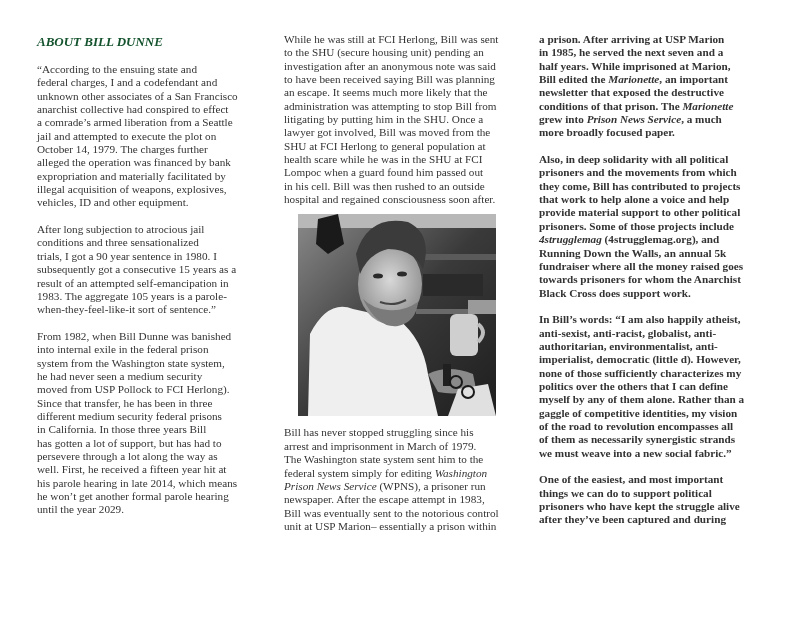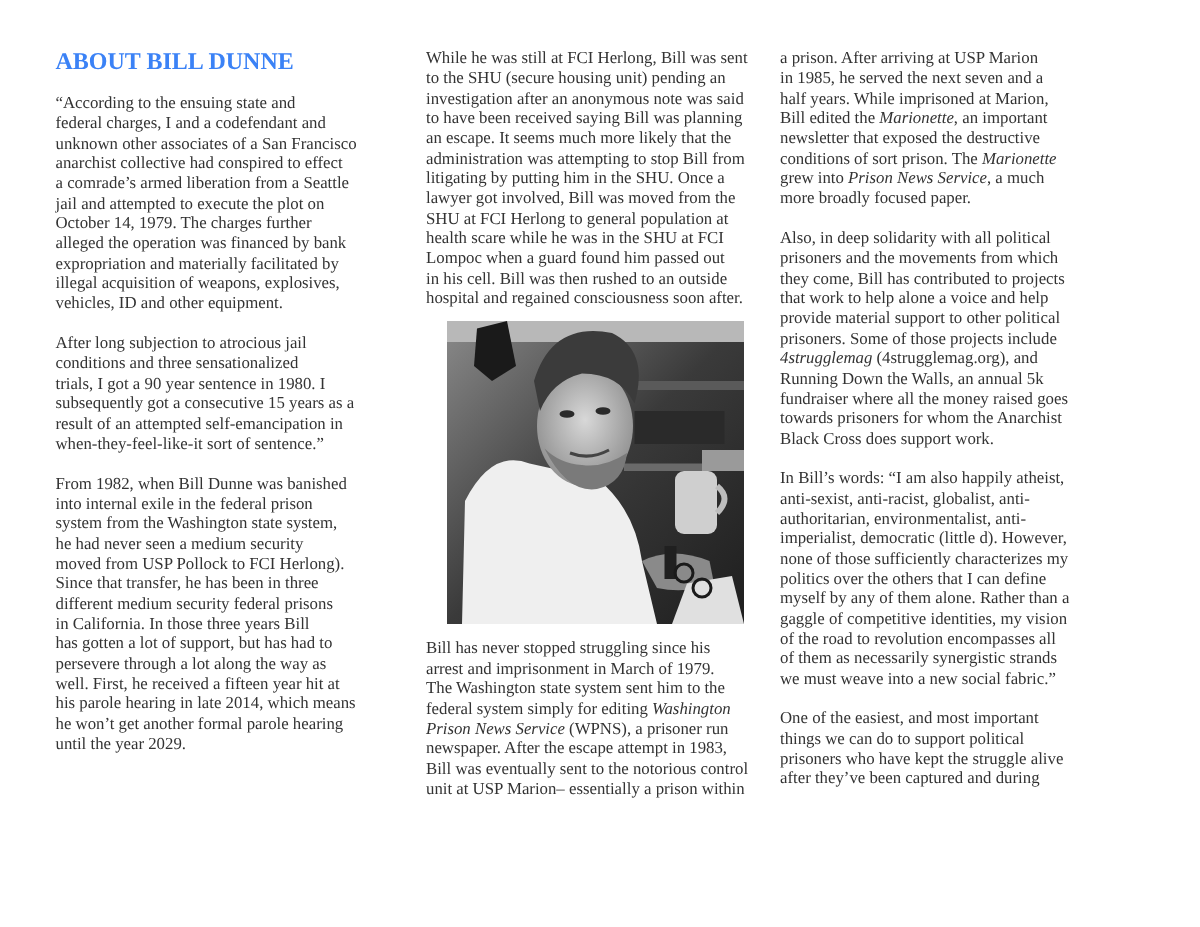--- a/index.html
+++ b/index.html
@@ -1,23 +1,23 @@
 <!DOCTYPE html>
 <html><head>
 <meta charset="utf-8">
 <style>
   html, body { margin: 0; padding: 0; background: #ffffff; }
   body { width: 800px; height: 618px; position: relative; overflow: hidden;
          font-family: "Liberation Serif", "DejaVu Serif", serif; color: #333333; }
   .col { position: absolute; top: 33px; font-size: 11.2px; line-height: 13.35px; }
   .col1 { left: 37px; width: 222px; }
   .col2 { left: 284px; width: 234px; }
-  .col3 { left: 520px; width: 224px; }
-  h1 { font-family: "Liberation Serif", "DejaVu Serif", serif; font-size: 16px; font-weight: bold;
-       color: #3b82f6; margin: 0 0 12px 0; line-height: 18px; letter-spacing: 0; }
+  .col3 { left: 539px; width: 224px; font-weight: bold; }
+  h1 { font-family: "Liberation Serif", "DejaVu Serif", serif; font-size: 13px; font-weight: bold;
+       color: #14532d; margin: 0 0 12px 0; line-height: 18px; letter-spacing: 0; font-style: italic; }
   p { margin: 0 0 13.35px 0; }
   .l { display: block; white-space: nowrap; }
   em { font-style: italic; }
   .photo { display: block; width: 198px; height: 202px; margin: 8px 0 10px 14px; position: relative; overflow: hidden; background: #2b2b2b; }
   .photo svg { display: block; width: 198px; height: 202px; }
 </style>
 </head>
 <body>
 
 <div class="col col1">
@@ -34,20 +34,21 @@
     <span class="l">expropriation and materially facilitated by</span>
     <span class="l">illegal acquisition of weapons, explosives,</span>
     <span class="l">vehicles, ID and other equipment.</span>
   </p>
   <p>
     <span class="l">After long subjection to atrocious jail</span>
     <span class="l">conditions and three sensationalized</span>
     <span class="l">trials, I got a 90 year sentence in 1980. I</span>
     <span class="l">subsequently got a consecutive 15 years as a</span>
     <span class="l">result of an attempted self-emancipation in</span>
+    <span class="l">1983. The aggregate 105 years is a parole-</span>
     <span class="l">when-they-feel-like-it sort of sentence.”</span>
   </p>
   <p>
     <span class="l">From 1982, when Bill Dunne was banished</span>
     <span class="l">into internal exile in the federal prison</span>
     <span class="l">system from the Washington state system,</span>
     <span class="l">he had never seen a medium security</span>
     <span class="l">moved from USP Pollock to FCI Herlong).</span>
     <span class="l">Since that transfer, he has been in three</span>
     <span class="l">different medium security federal prisons</span>
@@ -127,21 +128,21 @@
   </p>
 </div>
 
 <div class="col col3">
   <p>
     <span class="l">a prison. After arriving at USP Marion</span>
     <span class="l">in 1985, he served the next seven and a</span>
     <span class="l">half years. While imprisoned at Marion,</span>
     <span class="l"><span>Bill edited the </span><em>Marionette</em><span>, an important</span></span>
     <span class="l">newsletter that exposed the destructive</span>
-    <span class="l"><span>conditions of sort prison. The </span><em>Marionette</em></span>
+    <span class="l"><span>conditions of that prison. The </span><em>Marionette</em></span>
     <span class="l"><span>grew into </span><em>Prison News Service</em><span>, a much</span></span>
     <span class="l">more broadly focused paper.</span>
   </p>
   <p>
     <span class="l">Also, in deep solidarity with all political</span>
     <span class="l">prisoners and the movements from which</span>
     <span class="l">they come, Bill has contributed to projects</span>
     <span class="l">that work to help alone a voice and help</span>
     <span class="l">provide material support to other political</span>
     <span class="l">prisoners. Some of those projects include</span>

